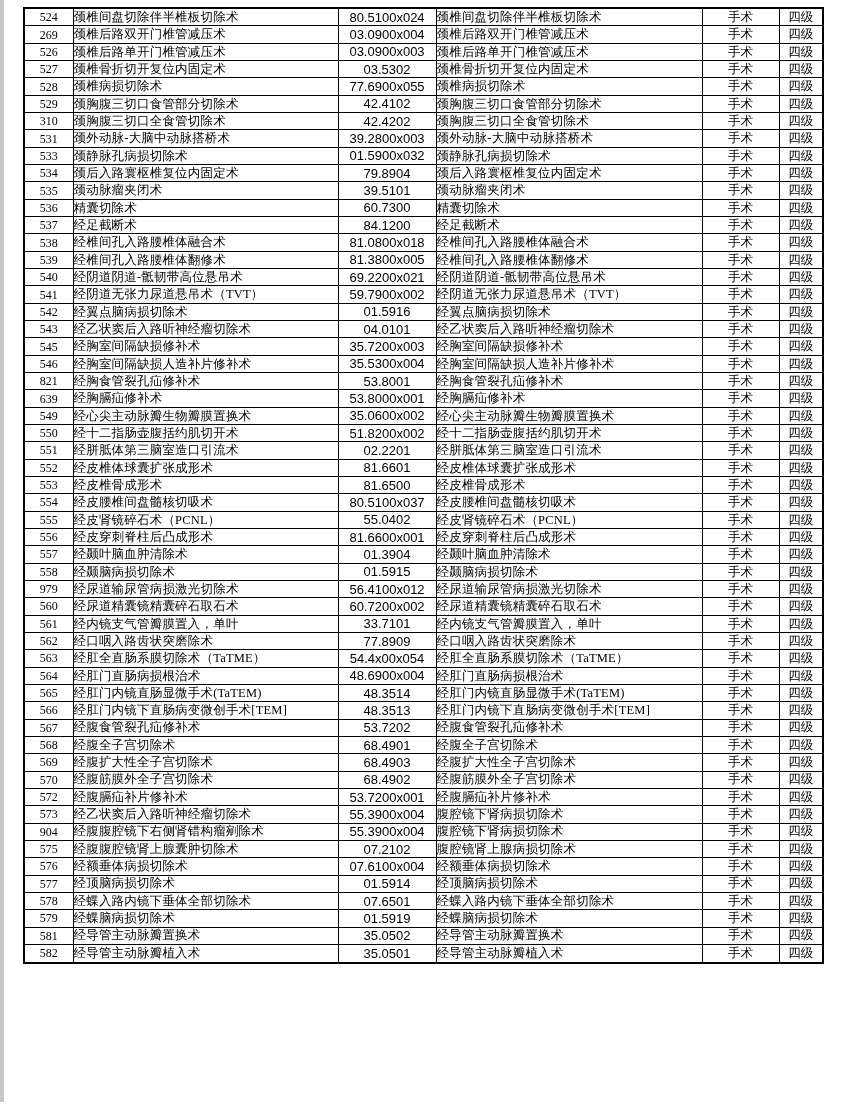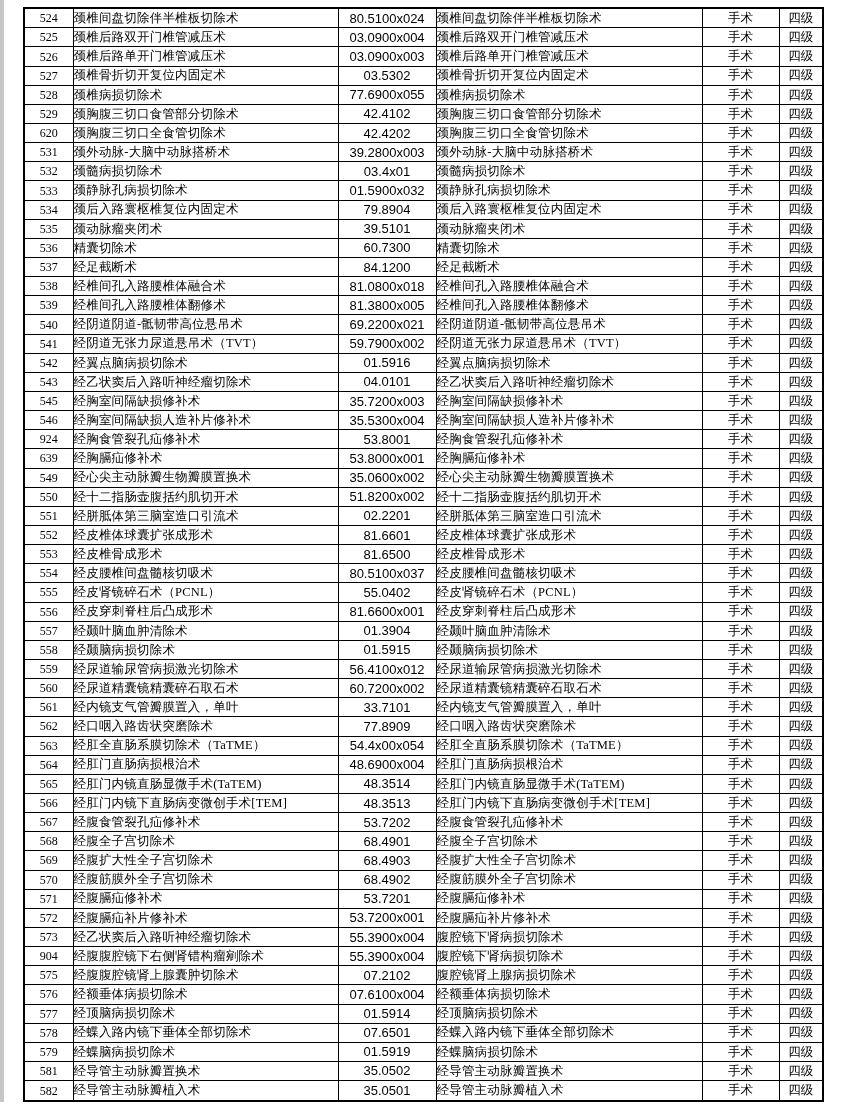--- a/index.html
+++ b/index.html
@@ -21,21 +21,21 @@
     top: 0;
     width: 4px;
     height: 1102px;
     background: #c6c6c6;
   }
   table.grid {
     position: absolute;
     left: 23px;
     top: 7px;
     width: 799px;
-    height: 1095px;
+    height: 957px;
     border-collapse: collapse;
     table-layout: fixed;
     border: 2px solid #000;
   }
   table.grid td {
     border: 1px solid #000;
     padding: 0;
     margin: 0;
     overflow: hidden;
     white-space: nowrap;
@@ -83,21 +83,21 @@
   <tbody>
       <tr>
         <td class="c-seq">524</td>
         <td class="c-name">颈椎间盘切除伴半椎板切除术</td>
         <td class="c-code">80.5100x024</td>
         <td class="c-name2">颈椎间盘切除伴半椎板切除术</td>
         <td class="c-category">手术</td>
         <td class="c-level">四级</td>
       </tr>
       <tr>
-        <td class="c-seq">525</td>
+        <td class="c-seq">269</td>
         <td class="c-name">颈椎后路双开门椎管减压术</td>
         <td class="c-code">03.0900x004</td>
         <td class="c-name2">颈椎后路双开门椎管减压术</td>
         <td class="c-category">手术</td>
         <td class="c-level">四级</td>
       </tr>
       <tr>
         <td class="c-seq">526</td>
         <td class="c-name">颈椎后路单开门椎管减压术</td>
         <td class="c-code">03.0900x003</td>
@@ -123,44 +123,36 @@
       </tr>
       <tr>
         <td class="c-seq">529</td>
         <td class="c-name">颈胸腹三切口食管部分切除术</td>
         <td class="c-code">42.4102</td>
         <td class="c-name2">颈胸腹三切口食管部分切除术</td>
         <td class="c-category">手术</td>
         <td class="c-level">四级</td>
       </tr>
       <tr>
-        <td class="c-seq">620</td>
+        <td class="c-seq">310</td>
         <td class="c-name">颈胸腹三切口全食管切除术</td>
         <td class="c-code">42.4202</td>
         <td class="c-name2">颈胸腹三切口全食管切除术</td>
         <td class="c-category">手术</td>
         <td class="c-level">四级</td>
       </tr>
       <tr>
         <td class="c-seq">531</td>
         <td class="c-name">颈外动脉-大脑中动脉搭桥术</td>
         <td class="c-code">39.2800x003</td>
         <td class="c-name2">颈外动脉-大脑中动脉搭桥术</td>
         <td class="c-category">手术</td>
         <td class="c-level">四级</td>
       </tr>
       <tr>
-        <td class="c-seq">532</td>
-        <td class="c-name">颈髓病损切除术</td>
-        <td class="c-code">03.4x01</td>
-        <td class="c-name2">颈髓病损切除术</td>
-        <td class="c-category">手术</td>
-        <td class="c-level">四级</td>
-      </tr>
-      <tr>
         <td class="c-seq">533</td>
         <td class="c-name">颈静脉孔病损切除术</td>
         <td class="c-code">01.5900x032</td>
         <td class="c-name2">颈静脉孔病损切除术</td>
         <td class="c-category">手术</td>
         <td class="c-level">四级</td>
       </tr>
       <tr>
         <td class="c-seq">534</td>
         <td class="c-name">颈后入路寰枢椎复位内固定术</td>
@@ -251,21 +243,21 @@
       </tr>
       <tr>
         <td class="c-seq">546</td>
         <td class="c-name">经胸室间隔缺损人造补片修补术</td>
         <td class="c-code">35.5300x004</td>
         <td class="c-name2">经胸室间隔缺损人造补片修补术</td>
         <td class="c-category">手术</td>
         <td class="c-level">四级</td>
       </tr>
       <tr>
-        <td class="c-seq">924</td>
+        <td class="c-seq">821</td>
         <td class="c-name">经胸食管裂孔疝修补术</td>
         <td class="c-code">53.8001</td>
         <td class="c-name2">经胸食管裂孔疝修补术</td>
         <td class="c-category">手术</td>
         <td class="c-level">四级</td>
       </tr>
       <tr>
         <td class="c-seq">639</td>
         <td class="c-name">经胸膈疝修补术</td>
         <td class="c-code">53.8000x001</td>
@@ -347,21 +339,21 @@
       </tr>
       <tr>
         <td class="c-seq">558</td>
         <td class="c-name">经颞脑病损切除术</td>
         <td class="c-code">01.5915</td>
         <td class="c-name2">经颞脑病损切除术</td>
         <td class="c-category">手术</td>
         <td class="c-level">四级</td>
       </tr>
       <tr>
-        <td class="c-seq">559</td>
+        <td class="c-seq">979</td>
         <td class="c-name">经尿道输尿管病损激光切除术</td>
         <td class="c-code">56.4100x012</td>
         <td class="c-name2">经尿道输尿管病损激光切除术</td>
         <td class="c-category">手术</td>
         <td class="c-level">四级</td>
       </tr>
       <tr>
         <td class="c-seq">560</td>
         <td class="c-name">经尿道精囊镜精囊碎石取石术</td>
         <td class="c-code">60.7200x002</td>
@@ -443,28 +435,20 @@
       </tr>
       <tr>
         <td class="c-seq">570</td>
         <td class="c-name">经腹筋膜外全子宫切除术</td>
         <td class="c-code">68.4902</td>
         <td class="c-name2">经腹筋膜外全子宫切除术</td>
         <td class="c-category">手术</td>
         <td class="c-level">四级</td>
       </tr>
       <tr>
-        <td class="c-seq">571</td>
-        <td class="c-name">经腹膈疝修补术</td>
-        <td class="c-code">53.7201</td>
-        <td class="c-name2">经腹膈疝修补术</td>
-        <td class="c-category">手术</td>
-        <td class="c-level">四级</td>
-      </tr>
-      <tr>
         <td class="c-seq">572</td>
         <td class="c-name">经腹膈疝补片修补术</td>
         <td class="c-code">53.7200x001</td>
         <td class="c-name2">经腹膈疝补片修补术</td>
         <td class="c-category">手术</td>
         <td class="c-level">四级</td>
       </tr>
       <tr>
         <td class="c-seq">573</td>
         <td class="c-name">经乙状窦后入路听神经瘤切除术</td>

